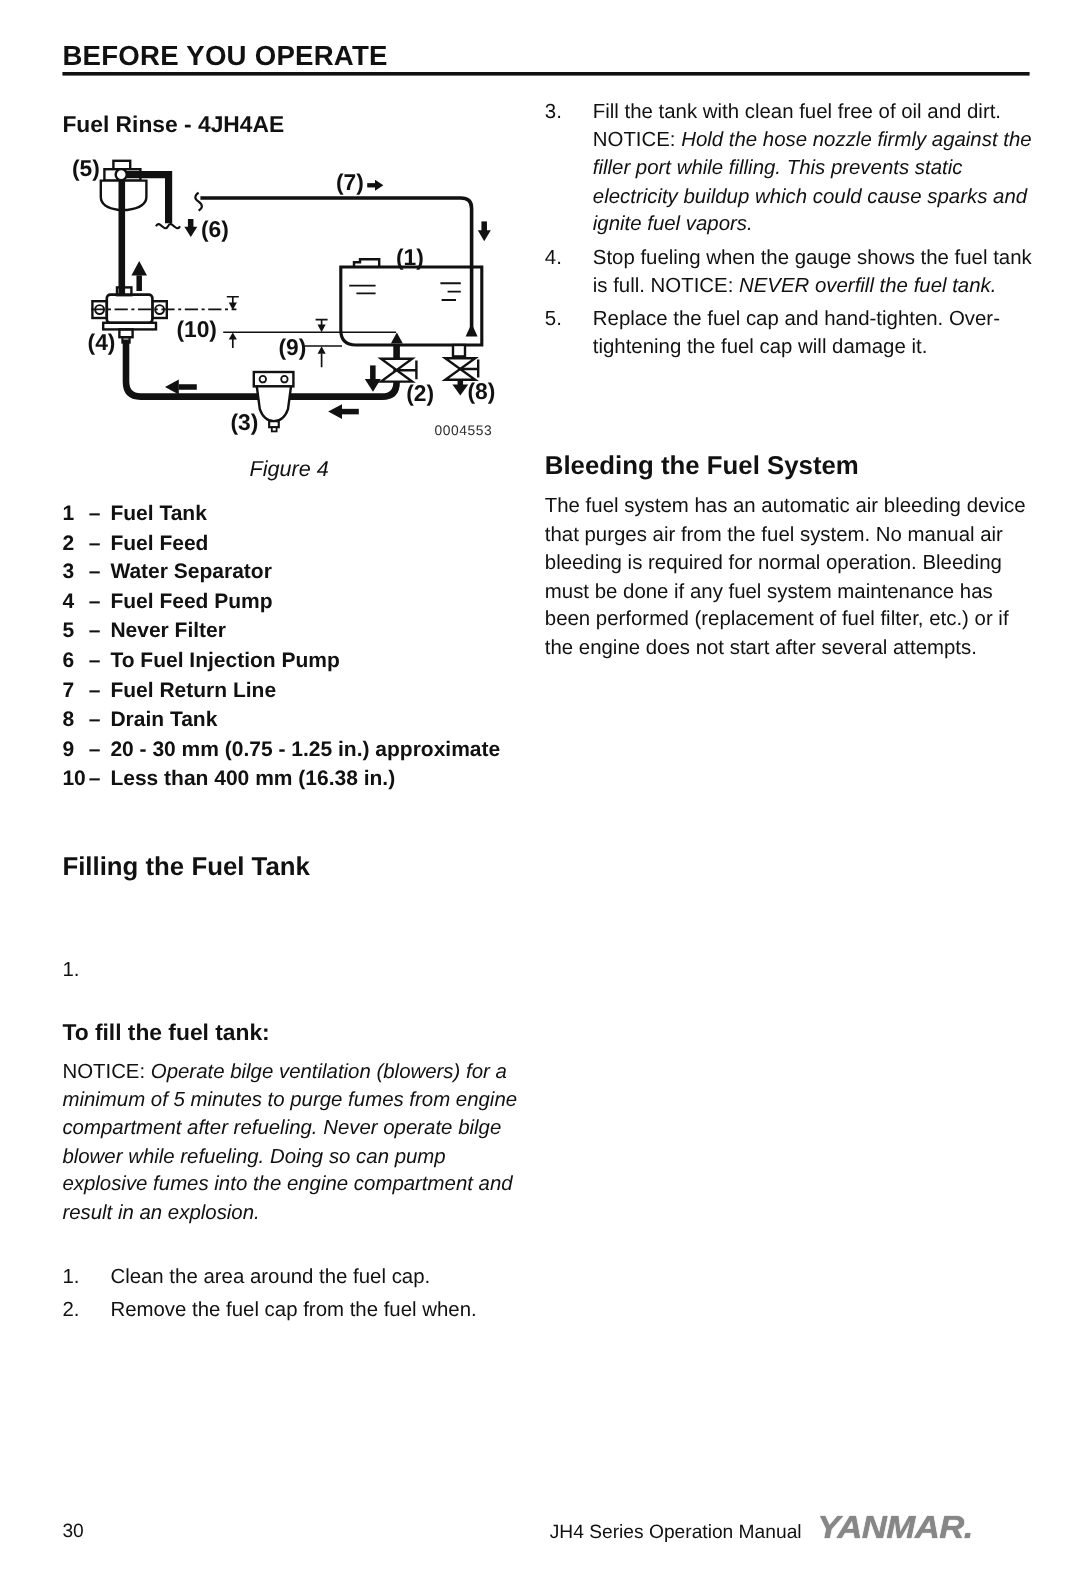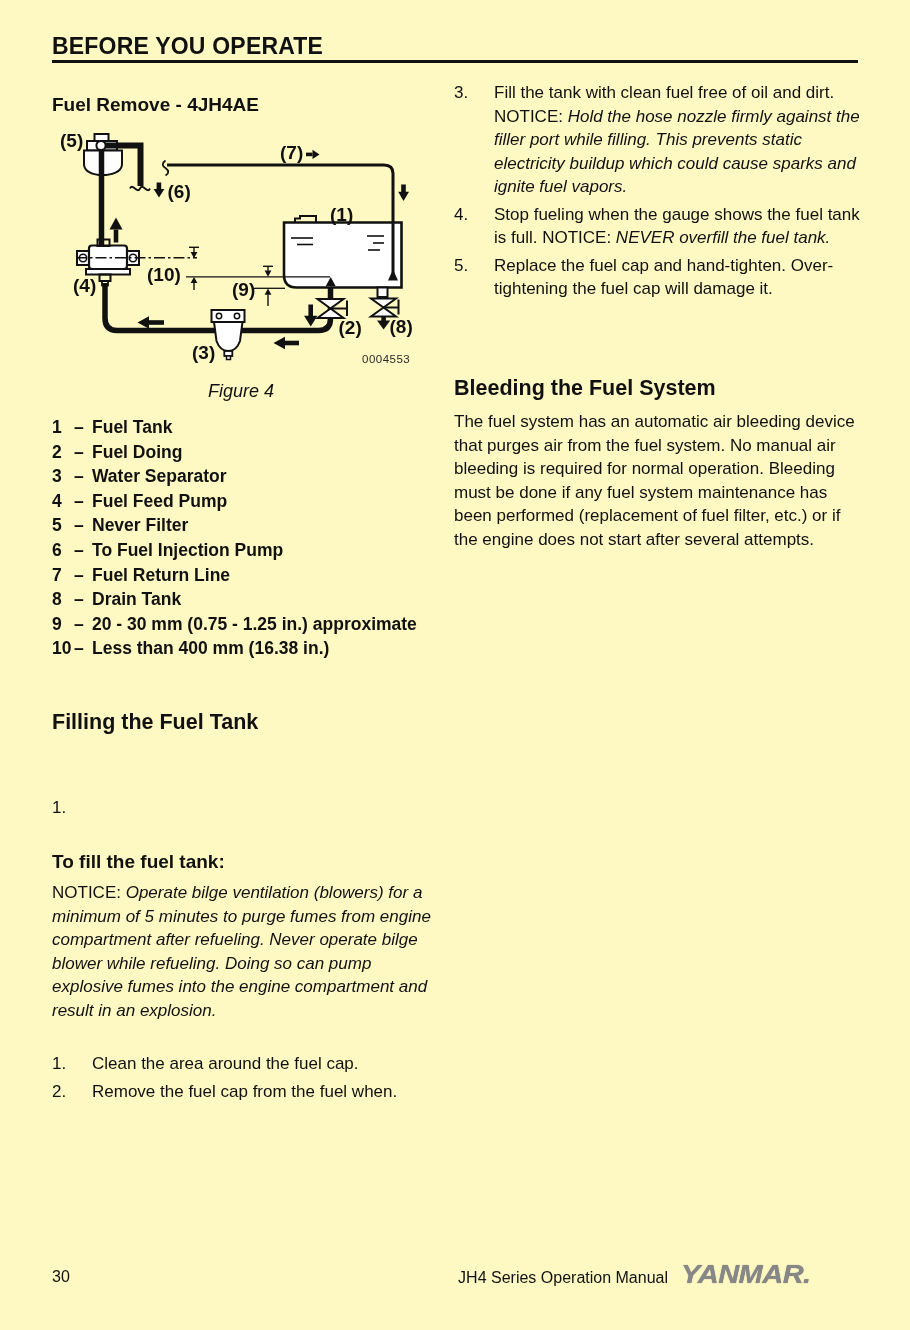--- a/index.html
+++ b/index.html
@@ -1,17 +1,17 @@
 <!DOCTYPE html>
 <html><head>
 <meta charset="utf-8">
 <style>
   html,body{margin:0;padding:0;background:#e8e8e8;}
   .page{
-    position:relative;width:910px;height:1330px;background:#fef9c3;
+    position:relative;width:910px;height:1330px;background:#ffffff;
     font-family:"Liberation Sans",sans-serif;color:#111;overflow:hidden;
     margin:0 auto;
   }
   .abs{position:absolute;}
   .h1{font-size:23px;font-weight:bold;letter-spacing:.2px;}
   .rule{background:#111;height:3px;}
   .h2{font-size:21.5px;font-weight:bold;}
   .h3{font-size:19px;font-weight:bold;line-height:21.5px;}
   .body-txt{font-size:17px;line-height:23.5px;}
   .caption{font-size:18px;font-weight:normal;font-style:italic;text-align:center;}
@@ -33,21 +33,21 @@
   svg .bk{fill:#111;stroke:none;}
 </style>
 </head>
 <body>
 
 <div class="page">
 
   <div class="abs h1" style="left:52px;top:33px;">BEFORE YOU OPERATE</div>
   <div class="abs rule" style="left:52px;top:60px;width:806px;"></div>
 
-  <div class="abs h3" style="left:52px;top:94px;font-size:19px;">Fuel Remove - 4JH4AE</div>
+  <div class="abs h3" style="left:52px;top:94px;font-size:19px;">Fuel Rinse - 4JH4AE</div>
 
   <div class="abs" style="left:46px;top:122px;width:390px;height:246px;">
     <svg viewBox="0 0 390 246" width="390" height="246">
 
       <g>
         <rect class="wh" x="48.5" y="12" width="14" height="7" stroke-width="2"></rect>
         <rect class="wh" x="41" y="19" width="30" height="9.5" stroke-width="2"></rect>
         <path class="wh" d="M38,28.5 H76 V42 Q76,51 60,53 L53,53 Q38,51 38,42 Z" stroke-width="2"></path>
       </g>
 
@@ -186,21 +186,21 @@
 
   <div class="abs legend" style="left:52px;top:415px;width:380px;">
     <div class="legend-row">
       <span>1</span>
         <span>–</span>
         <span>Fuel Tank</span>
     </div>
     <div class="legend-row">
       <span>2</span>
         <span>–</span>
-        <span>Fuel Doing</span>
+        <span>Fuel Feed</span>
     </div>
     <div class="legend-row">
       <span>3</span>
         <span>–</span>
         <span>Water Separator</span>
     </div>
     <div class="legend-row">
       <span>4</span>
         <span>–</span>
         <span>Fuel Feed Pump</span>

